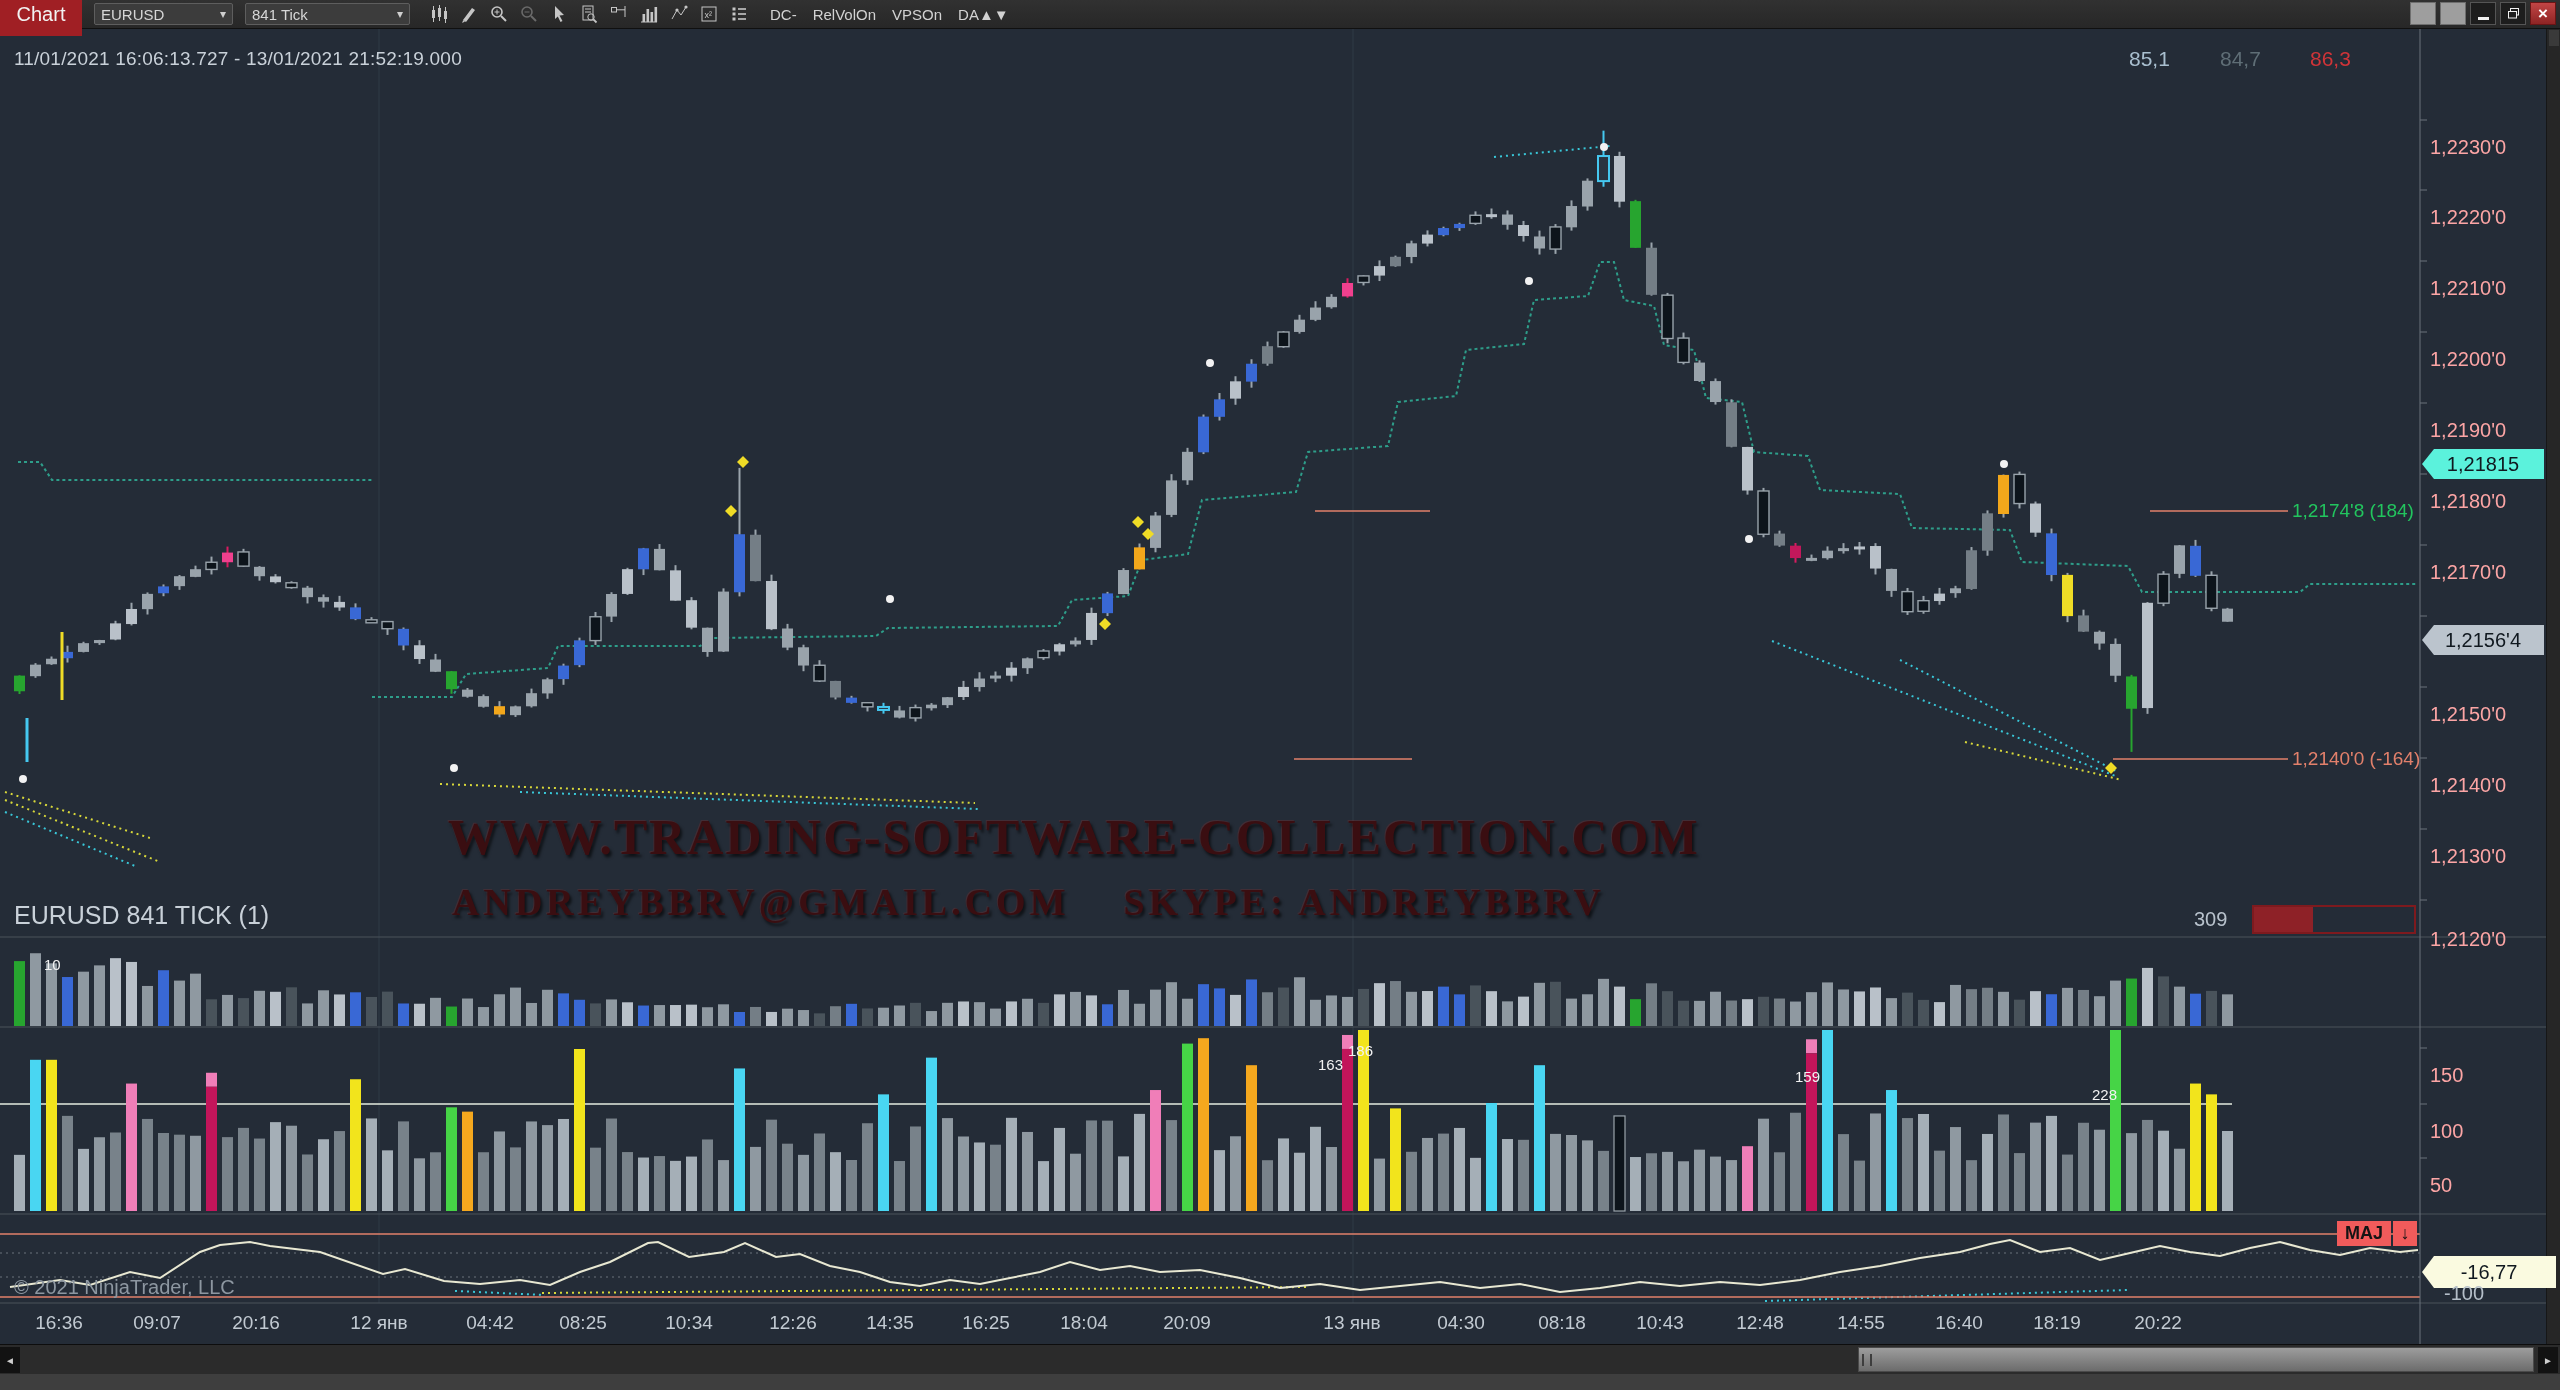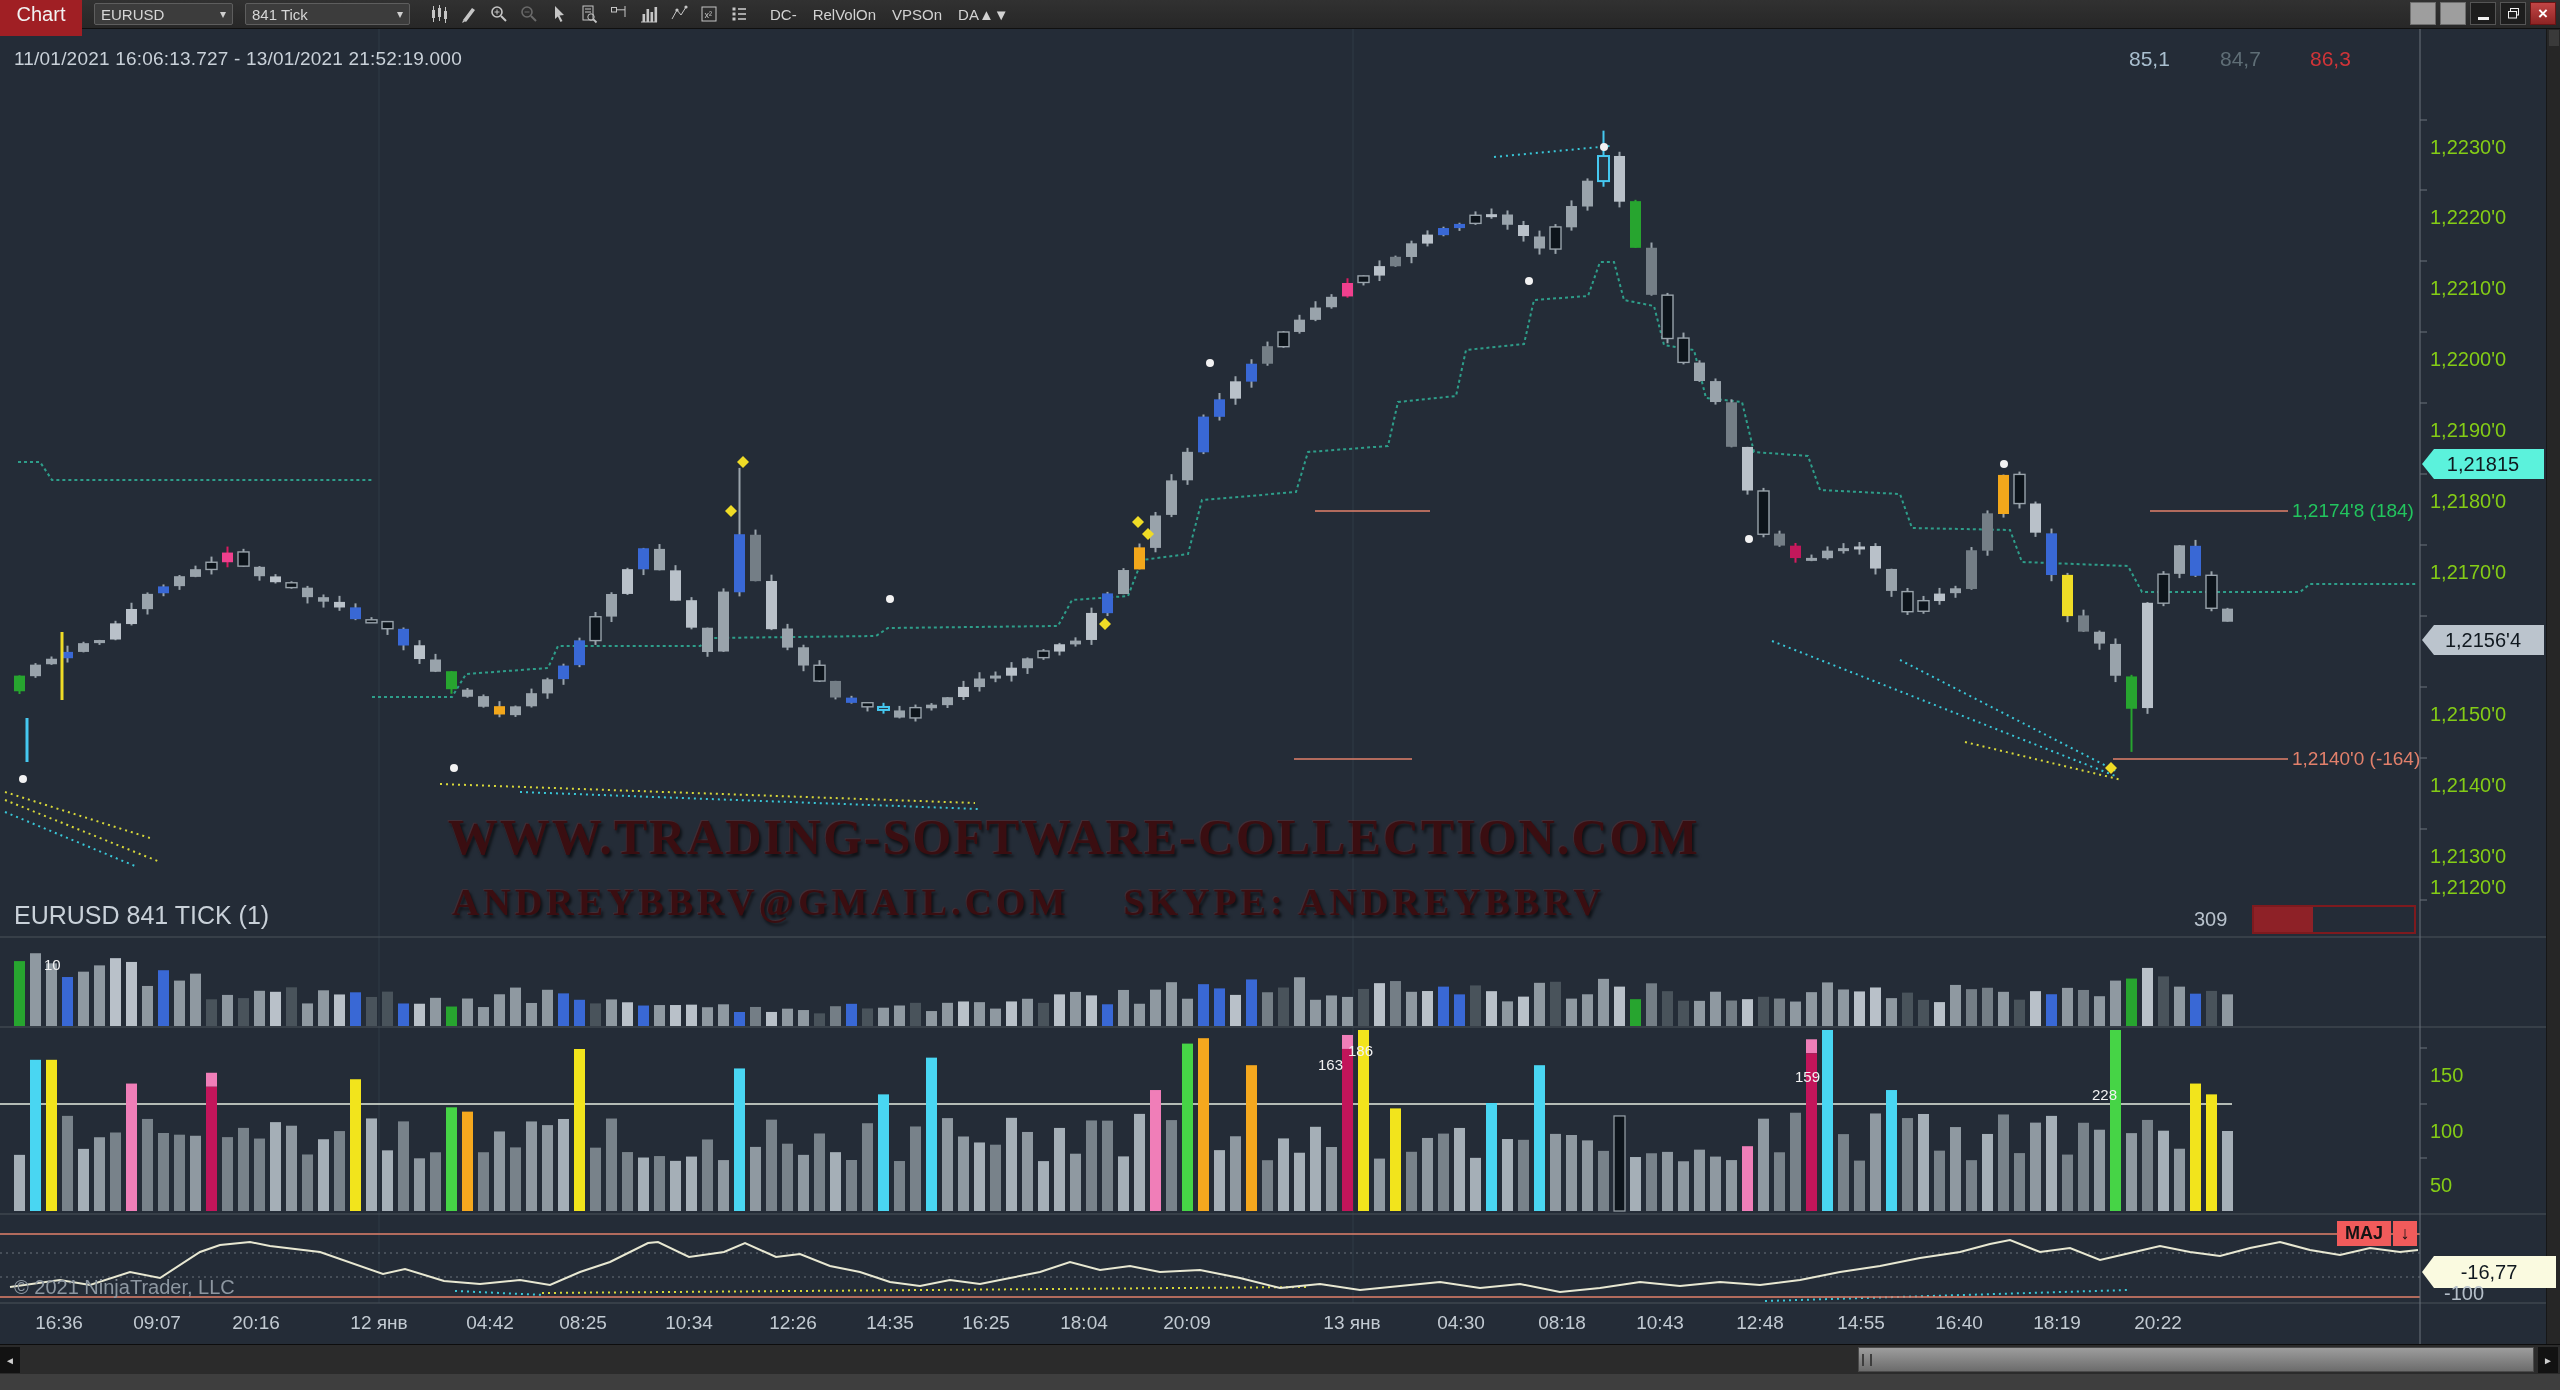--- a/index.html
+++ b/index.html
@@ -41,21 +41,21 @@
       text-shadow:2px 3px 3px rgba(0,0,0,.6),-1px -1px 0 rgba(140,50,50,.28);}
   #panel-title{left:14px;top:901px;font-size:25px;color:#c9d1d9;}
   #counter-num{left:2194px;top:908px;font-size:20px;color:#b8c2cc;}
   #counter-bar{left:2252px;top:905px;width:160px;height:25px;border:2px solid #7e1a1e;}
   #counter-fill{height:100%;background:#8e2127;}
   #copyright{left:14px;top:1276px;font-size:20px;color:#8d97a1;}
   .p2-label{font-size:15px;color:#f2f2f2;z-index:6;}
   #vol-tag{left:44px;top:956px;font-size:15px;color:#f2f2f2;z-index:6;}
   
   #price-axis{position:absolute;left:2420px;top:28px;width:126px;height:1316px;z-index:4;}
-  .tick-label{position:absolute;left:10px;font-size:20px;color:#84cc16;white-space:nowrap;}
+  .tick-label{position:absolute;left:10px;font-size:20px;color:#fca5a5;white-space:nowrap;}
   .axis-tag{position:absolute;left:2px;width:122px;height:30px;display:flex;align-items:center;justify-content:center;
             font-size:20px;color:#10181f;clip-path:polygon(12px 0,100% 0,100% 100%,12px 100%,0 50%);z-index:7;}
   #maj-box{position:absolute;left:2337px;top:1221px;display:flex;gap:2px;z-index:7;}
   .maj-part{background:#f15b5b;color:#141414;height:25px;display:flex;align-items:center;justify-content:center;
             font-size:18px;font-weight:bold;}
   
   #time-axis{position:absolute;left:0;top:1303px;width:2546px;height:41px;z-index:5;}
   .time-label{position:absolute;top:9px;font-size:19px;color:#c2cad2;transform:translateX(-50%);white-space:nowrap;}
   #scrollbar{position:absolute;left:0;top:1344px;width:2560px;height:30px;background:#2b2b2b;
              border-top:1px solid #0d0d0d;z-index:30;}
@@ -849,21 +849,21 @@
         <div class="tick-label" style="top: 178px;">1,2220'0</div>
         <div class="tick-label" style="top: 249px;">1,2210'0</div>
         <div class="tick-label" style="top: 320px;">1,2200'0</div>
         <div class="tick-label" style="top: 391px;">1,2190'0</div>
         <div class="tick-label" style="top: 462px;">1,2180'0</div>
         <div class="tick-label" style="top: 533px;">1,2170'0</div>
         <div class="tick-label" style="top: 604px;">1,2160'0</div>
         <div class="tick-label" style="top: 675px;">1,2150'0</div>
         <div class="tick-label" style="top: 746px;">1,2140'0</div>
         <div class="tick-label" style="top: 817px;">1,2130'0</div>
-        <div class="tick-label" style="top: 848px;">1,2120'0</div>
+        <div class="tick-label" style="top: 900px;">1,2120'0</div>
         <div class="tick-label" style="top: 1036px;">150</div>
         <div class="tick-label" style="top: 1092px;">100</div>
         <div class="tick-label" style="top: 1146px;">50</div>
       </div>
     <div class="axis-tag" id="last-price-tag" style="background: rgb(91, 242, 220); top: 421px;">1,21815</div>
     <div class="axis-tag" id="selected-price-tag" style="background: rgb(187, 196, 205); top: 597px;">1,2156'4</div>
     <div class="axis-tag" id="osc-value-tag" style="background: rgb(250, 250, 224); width: 134px; height: 32px; top: 1228px;">-16,77</div>
   </div>
   <div class="overlay" id="pl-label-0" style="font-size: 19px; color: #22c55e; left: 2292px; top: 500px;">1,2174'8 (184)</div>
   <div class="overlay" id="pl-label-1" style="font-size: 19px; color: rgb(226, 128, 107); left: 2292px; top: 748px;">1,2140'0 (-164)</div>

